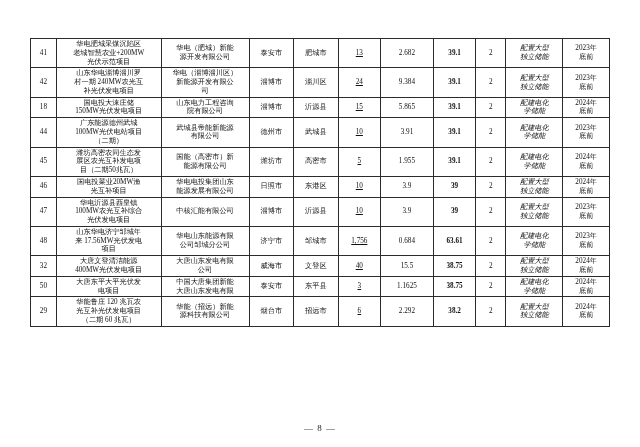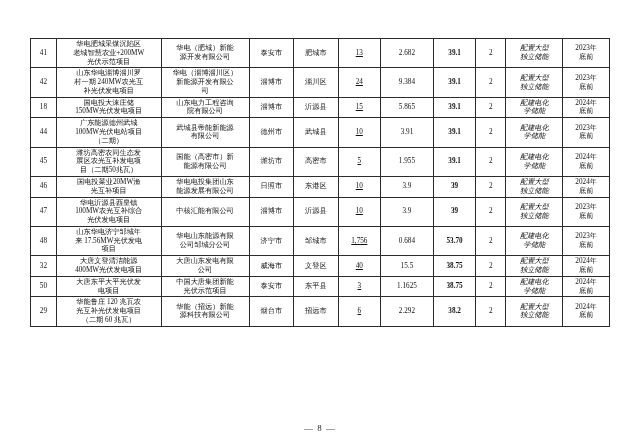--- a/index.html
+++ b/index.html
@@ -366,21 +366,21 @@
         <td class="c-county">
             <span class="cell-multiline">邹城市</span>
           </td>
         <td class="c-count">
             <span class="cell-multiline">1,756</span>
           </td>
         <td class="c-cap">
             <span class="cell-multiline">0.684</span>
           </td>
         <td class="c-rate">
-            <span class="cell-multiline">53.70</span>
+            <span class="cell-multiline">63.61</span>
           </td>
         <td class="c-hours">
             <span class="cell-multiline">2</span>
           </td>
         <td class="c-type">
             <span class="cell-multiline">配建电化
 学储能</span>
           </td>
         <td class="c-date">
             <span class="cell-multiline">2023年
@@ -429,21 +429,21 @@
       <tr>
         <td class="c-idx">
             <span class="cell-multiline">50</span>
           </td>
         <td class="c-name">
             <span class="cell-multiline">大唐东平大平光伏发
 电项目</span>
           </td>
         <td class="c-company">
             <span class="cell-multiline">中国大唐集团新能
-光伏示范项目</span>
+大唐山东发电有限</span>
           </td>
         <td class="c-city">
             <span class="cell-multiline">泰安市</span>
           </td>
         <td class="c-county">
             <span class="cell-multiline">东平县</span>
           </td>
         <td class="c-count">
             <span class="cell-multiline">3</span>
           </td>

